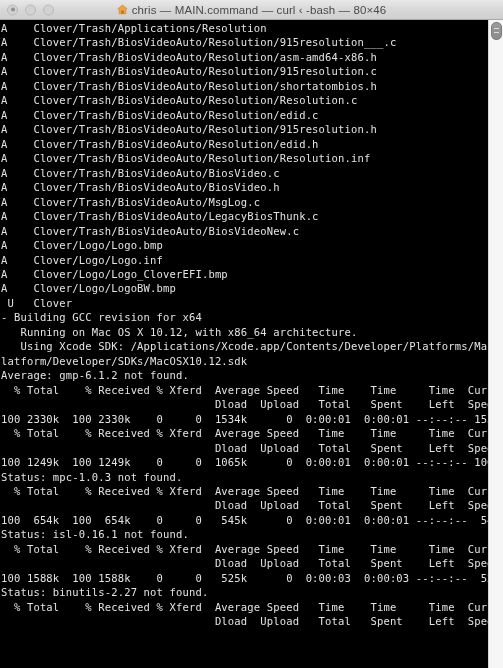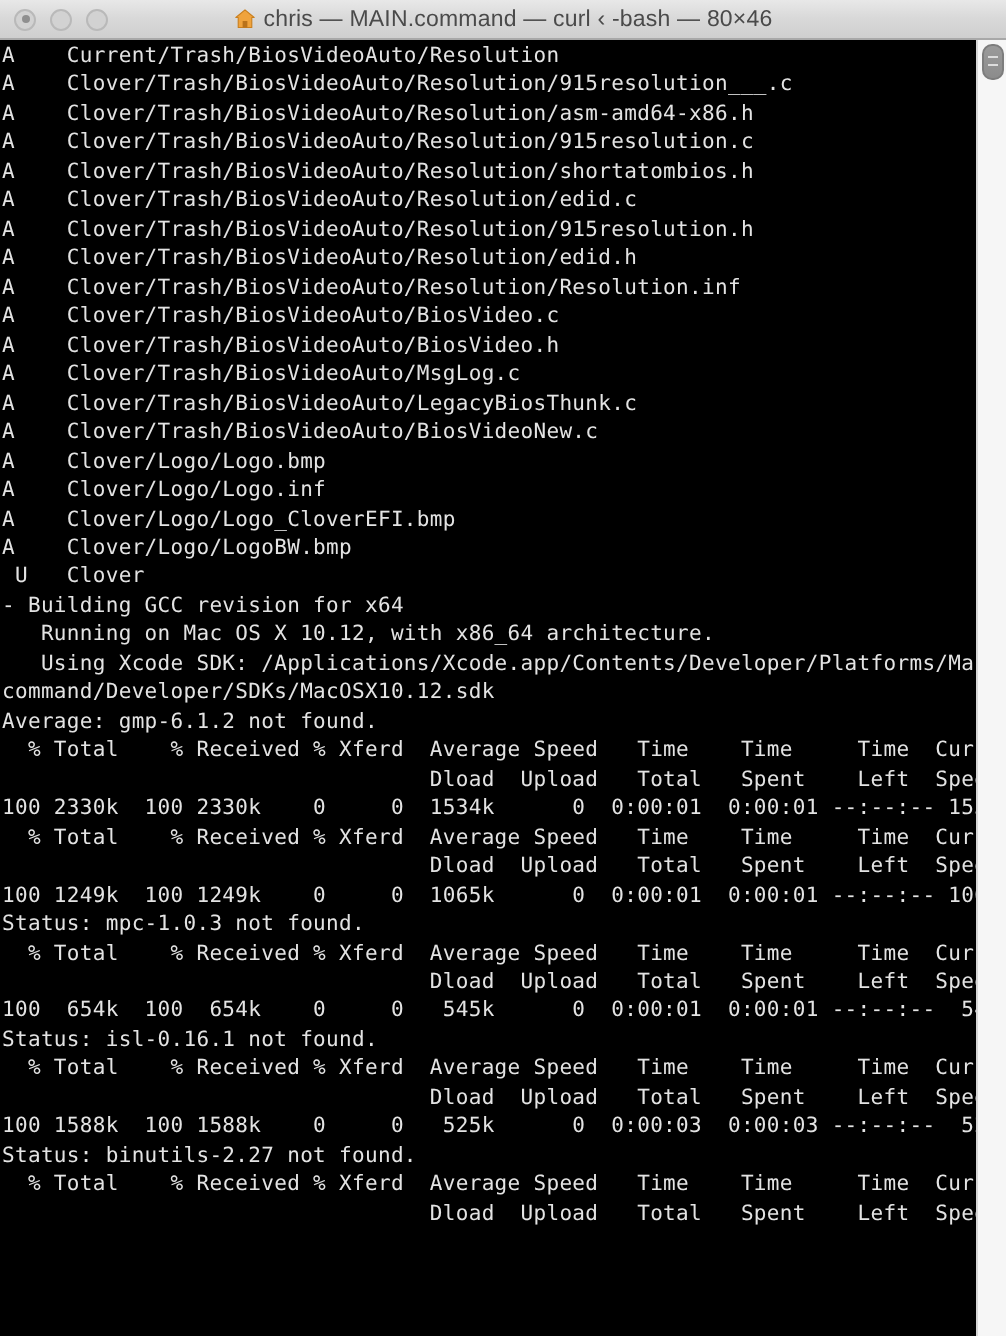--- a/index.html
+++ b/index.html
@@ -162,43 +162,44 @@
           <path d="M6 1 L11 5.2 L9.7 5.2 L9.7 10.6 L2.3 10.6 L2.3 5.2 L1 5.2 Z" fill="#f0a33c" stroke="#c97f1e" stroke-width="0.6" stroke-linejoin="round"></path>
           <rect x="4.7" y="7.1" width="2.6" height="3.5" fill="#b9721a"></rect>
         </svg>
       </span>
       <span>chris — MAIN.command — curl ‹ -bash — 80×46</span>
     </div>
   </div>
 
   <div class="term-area">
     <div class="screen" id="screen">
-        <div class="line">A    Current/Trash/BiosVideoAuto/Resolution</div>
+        <div class="line">A    Clover/Trash/Applications/Resolution</div>
         <div class="line">A    Clover/Trash/BiosVideoAuto/Resolution/915resolution___.c</div>
         <div class="line">A    Clover/Trash/BiosVideoAuto/Resolution/asm-amd64-x86.h</div>
         <div class="line">A    Clover/Trash/BiosVideoAuto/Resolution/915resolution.c</div>
         <div class="line">A    Clover/Trash/BiosVideoAuto/Resolution/shortatombios.h</div>
+        <div class="line">A    Clover/Trash/BiosVideoAuto/Resolution/Resolution.c</div>
         <div class="line">A    Clover/Trash/BiosVideoAuto/Resolution/edid.c</div>
         <div class="line">A    Clover/Trash/BiosVideoAuto/Resolution/915resolution.h</div>
         <div class="line">A    Clover/Trash/BiosVideoAuto/Resolution/edid.h</div>
         <div class="line">A    Clover/Trash/BiosVideoAuto/Resolution/Resolution.inf</div>
         <div class="line">A    Clover/Trash/BiosVideoAuto/BiosVideo.c</div>
         <div class="line">A    Clover/Trash/BiosVideoAuto/BiosVideo.h</div>
         <div class="line">A    Clover/Trash/BiosVideoAuto/MsgLog.c</div>
         <div class="line">A    Clover/Trash/BiosVideoAuto/LegacyBiosThunk.c</div>
         <div class="line">A    Clover/Trash/BiosVideoAuto/BiosVideoNew.c</div>
         <div class="line">A    Clover/Logo/Logo.bmp</div>
         <div class="line">A    Clover/Logo/Logo.inf</div>
         <div class="line">A    Clover/Logo/Logo_CloverEFI.bmp</div>
         <div class="line">A    Clover/Logo/LogoBW.bmp</div>
         <div class="line"> U   Clover</div>
         <div class="line">- Building GCC revision for x64</div>
         <div class="line">   Running on Mac OS X 10.12, with x86_64 architecture.</div>
         <div class="line">   Using Xcode SDK: /Applications/Xcode.app/Contents/Developer/Platforms/MacOSX.p</div>
-        <div class="line">command/Developer/SDKs/MacOSX10.12.sdk</div>
+        <div class="line">latform/Developer/SDKs/MacOSX10.12.sdk</div>
         <div class="line">Average: gmp-6.1.2 not found.</div>
         <div class="line">  % Total    % Received % Xferd  Average Speed   Time    Time     Time  Current</div>
         <div class="line">                                 Dload  Upload   Total   Spent    Left  Speed</div>
         <div class="line">100 2330k  100 2330k    0     0  1534k      0  0:00:01  0:00:01 --:--:-- 1534k</div>
         <div class="line">  % Total    % Received % Xferd  Average Speed   Time    Time     Time  Current</div>
         <div class="line">                                 Dload  Upload   Total   Spent    Left  Speed</div>
         <div class="line">100 1249k  100 1249k    0     0  1065k      0  0:00:01  0:00:01 --:--:-- 1065k</div>
         <div class="line">Status: mpc-1.0.3 not found.</div>
         <div class="line">  % Total    % Received % Xferd  Average Speed   Time    Time     Time  Current</div>
         <div class="line">                                 Dload  Upload   Total   Spent    Left  Speed</div>

